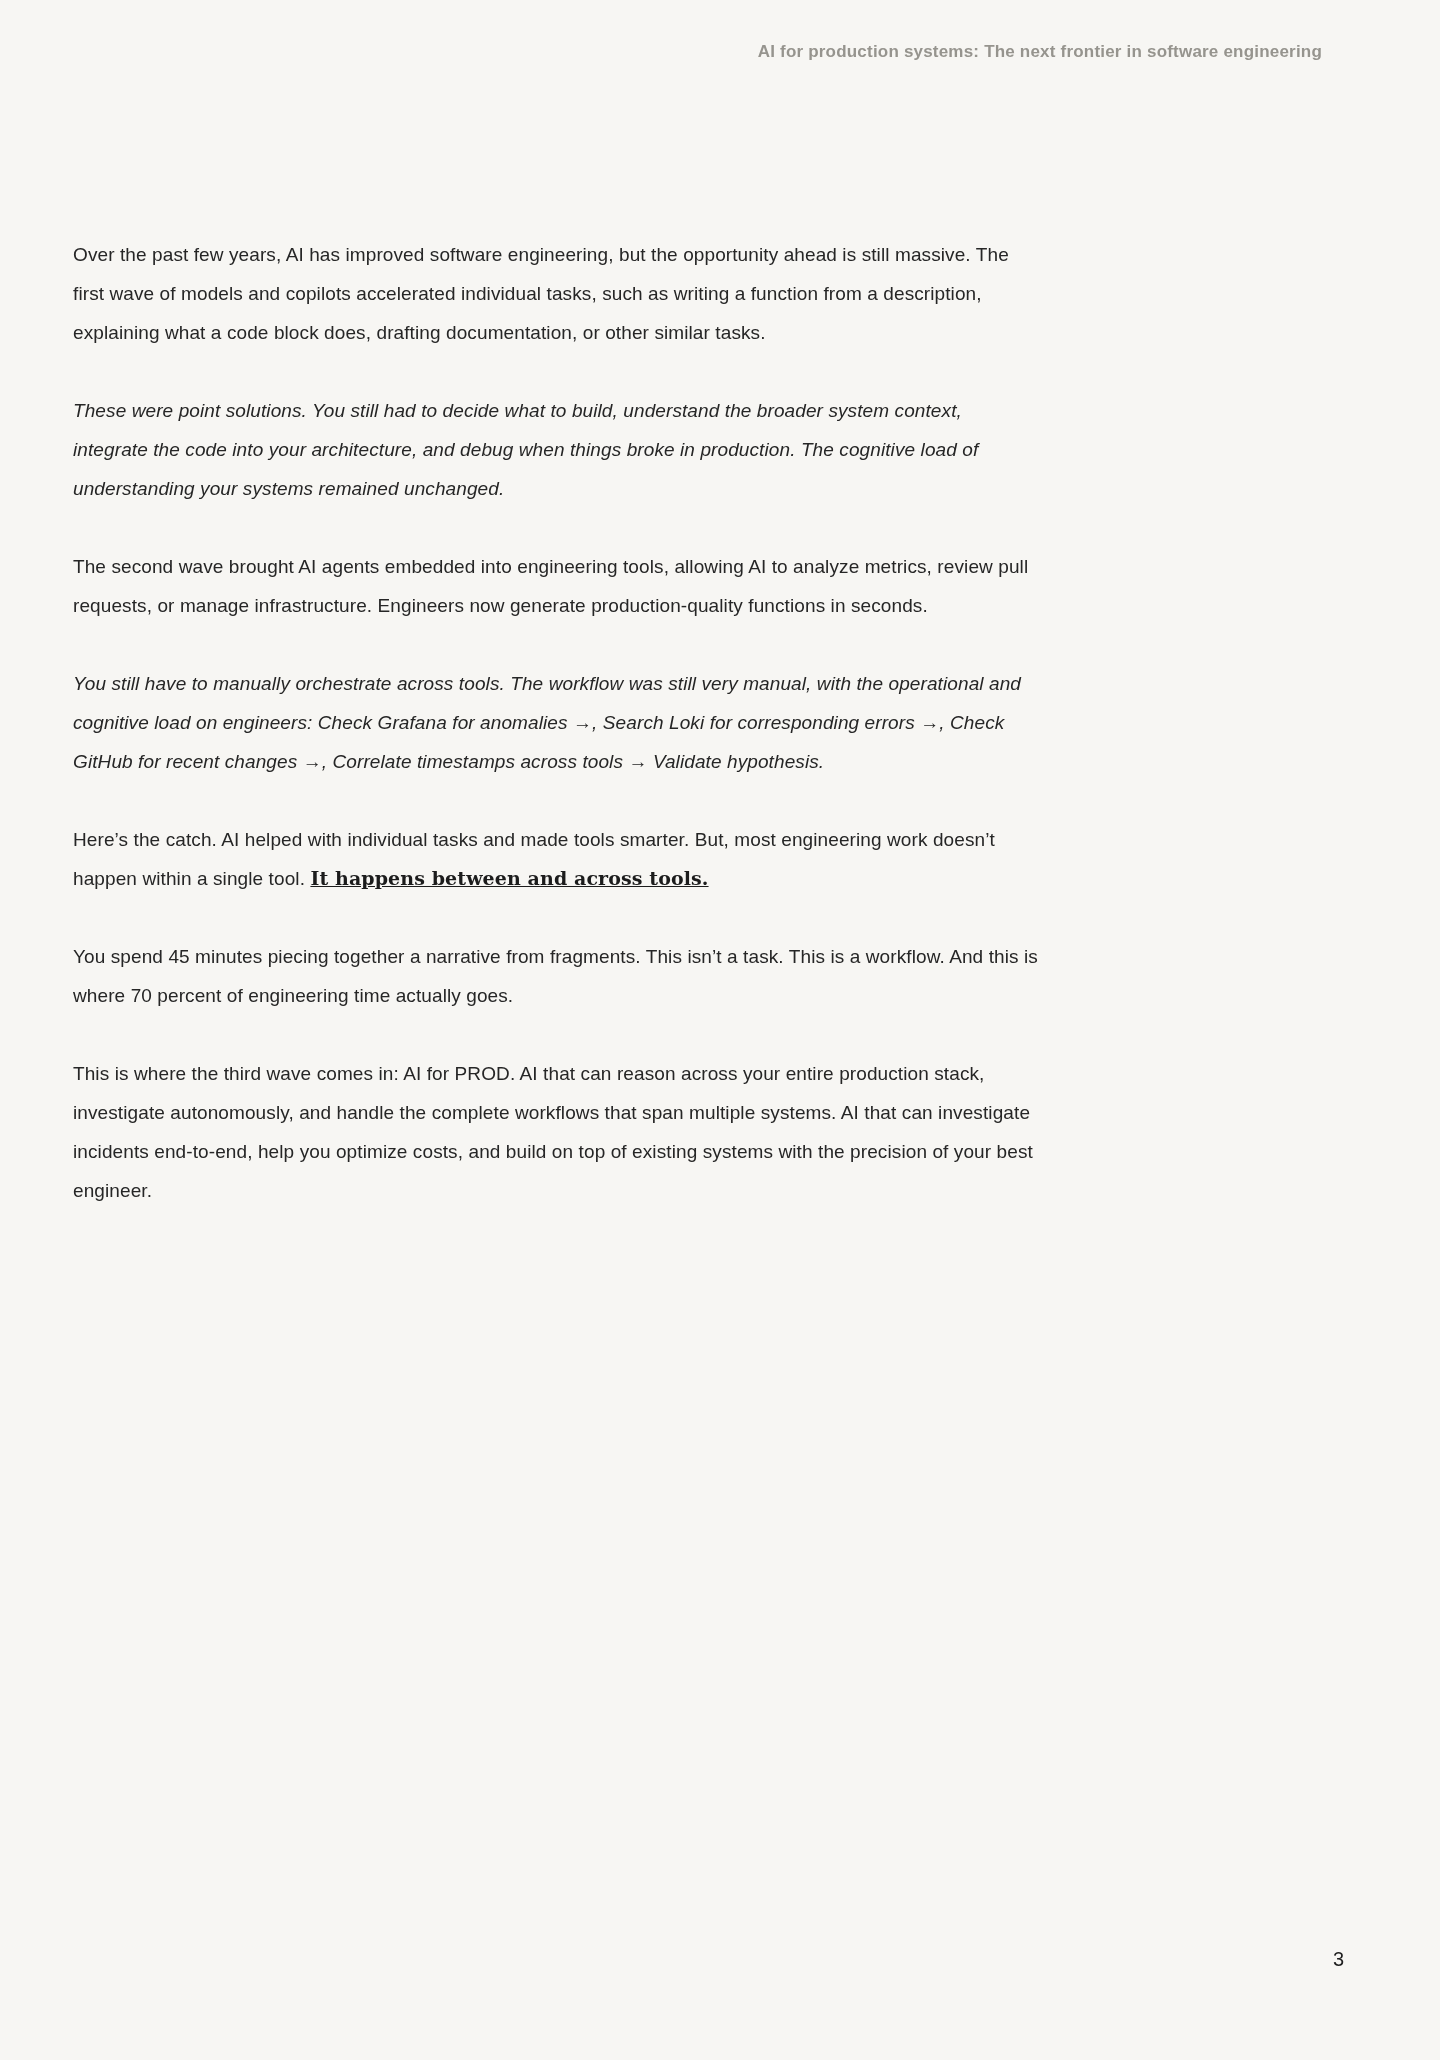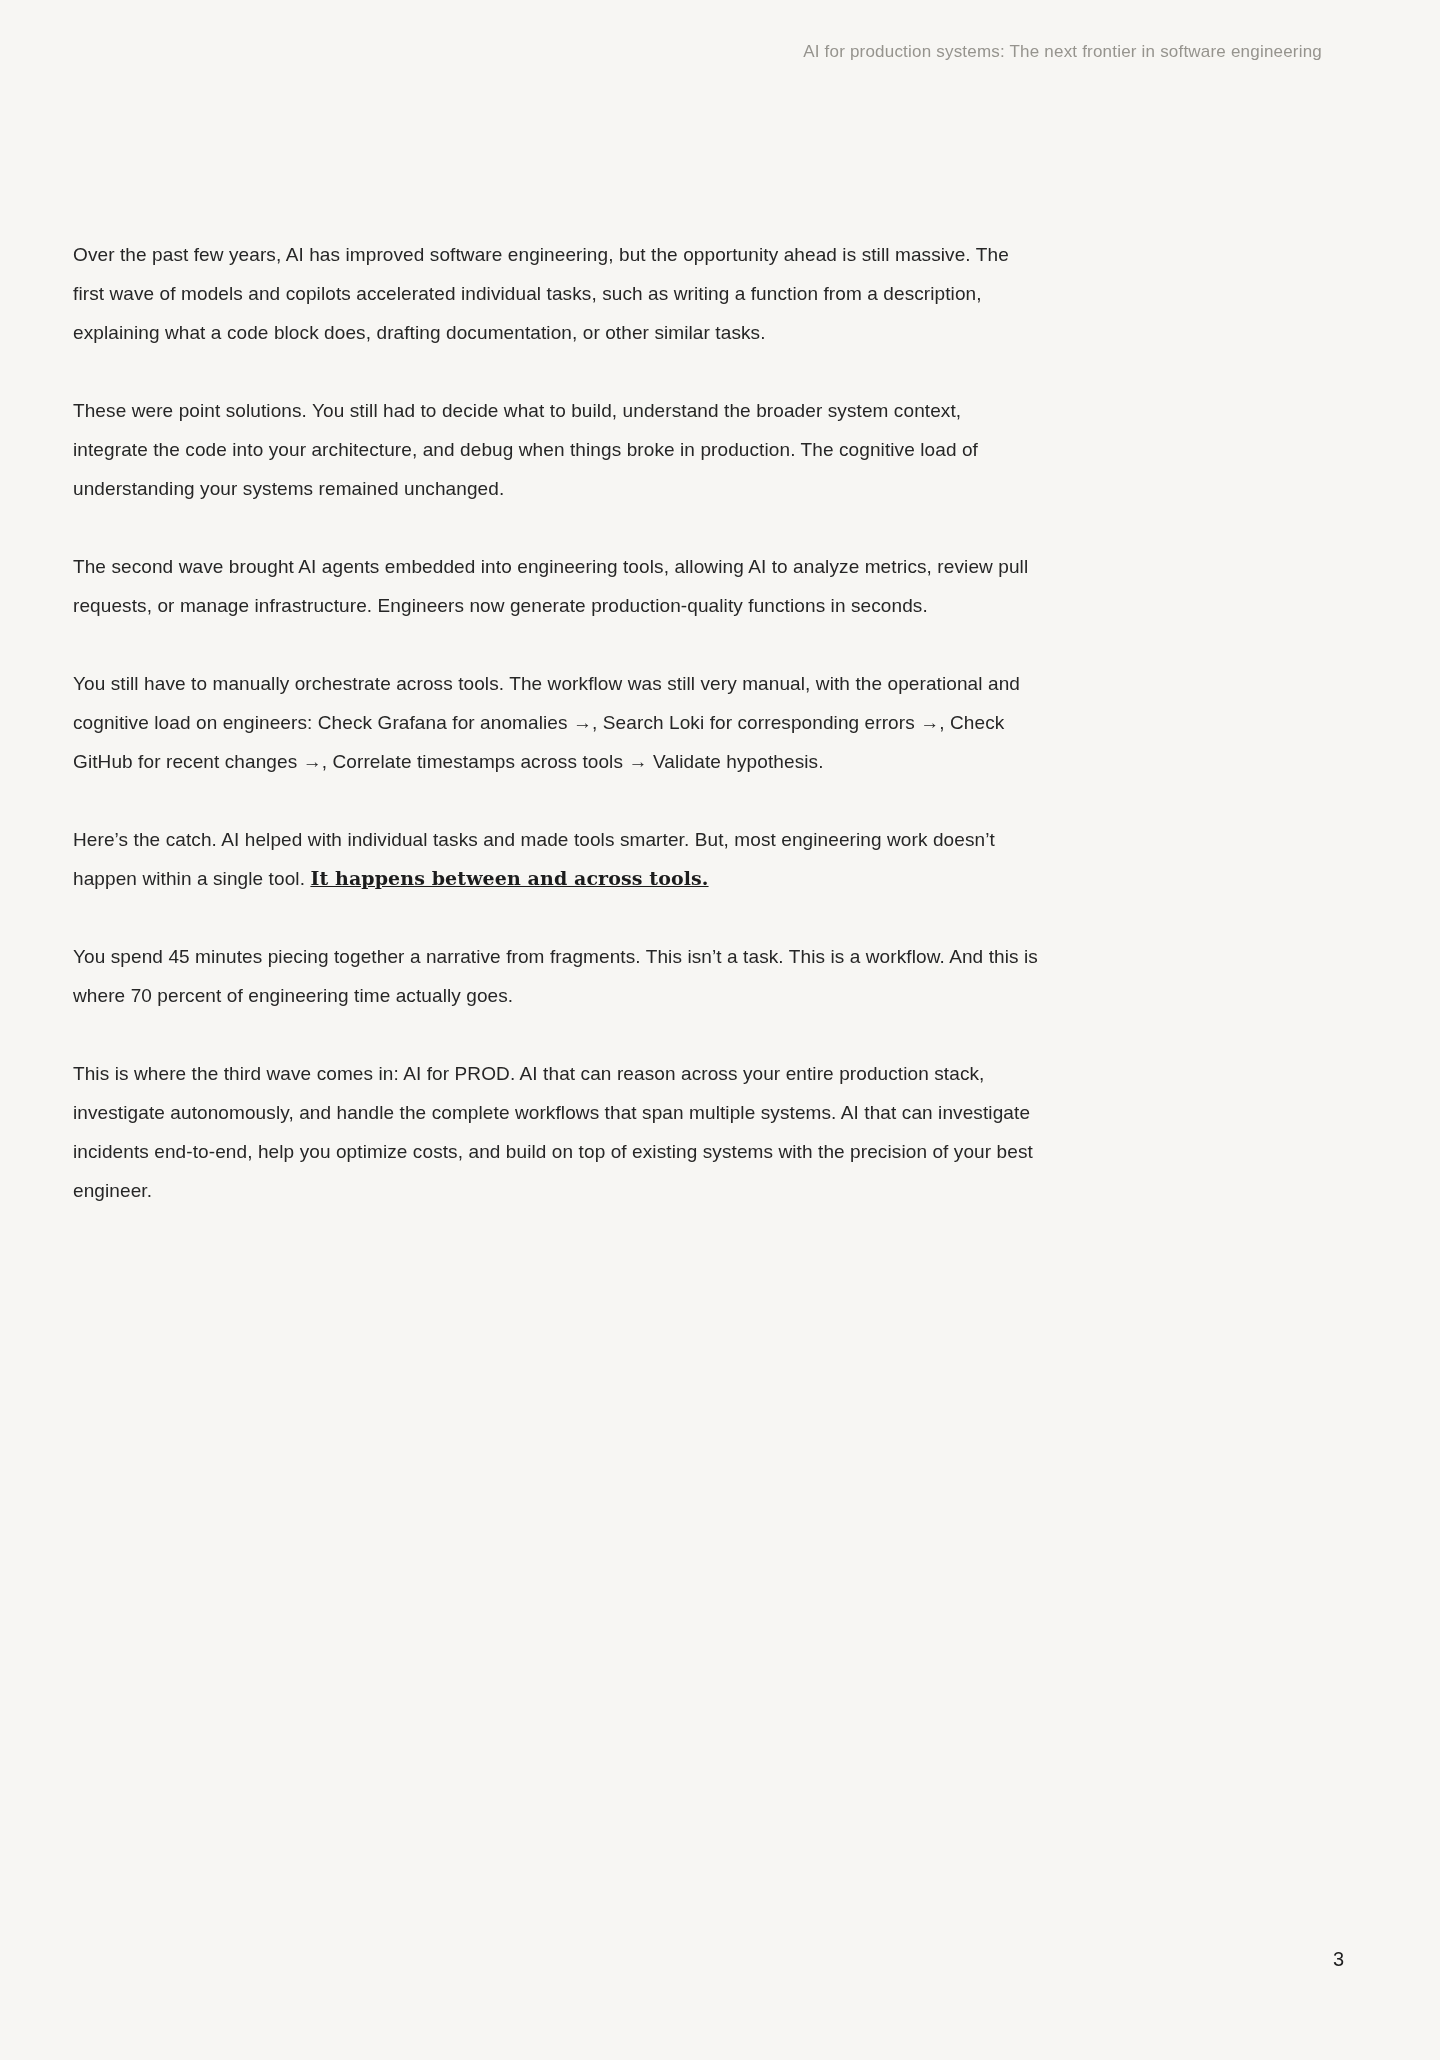--- a/index.html
+++ b/index.html
@@ -11,35 +11,35 @@
     background: #f7f6f3;
     font-family: "Liberation Sans", sans-serif;
     color: #262626;
     overflow: hidden;
   }
   .running-header {
     position: absolute;
     top: 42px;
     right: 118px;
     font-size: 17px;
-    font-weight: 400;
+    font-weight: 700;
     letter-spacing: 0.2px;
     color: #96948e;
   }
   .body-copy {
     position: absolute;
     left: 73px;
     top: 235px;
     width: 965px;
     font-size: 19px;
     line-height: 39px;
     letter-spacing: 0.1px;
   }
   .para { margin: 0 0 39px 0; }
-  .para.italic { }
+  .para.italic { font-style: italic; }
   .para.attached { margin-bottom: 0; }
   .serif-bold {
     font-family: "DejaVu Serif", "Liberation Serif", serif;
     font-weight: bold;
     color: #1c1c1c;
     text-decoration: underline;
   }
   .page-number {
     position: absolute;
     top: 1948px;

